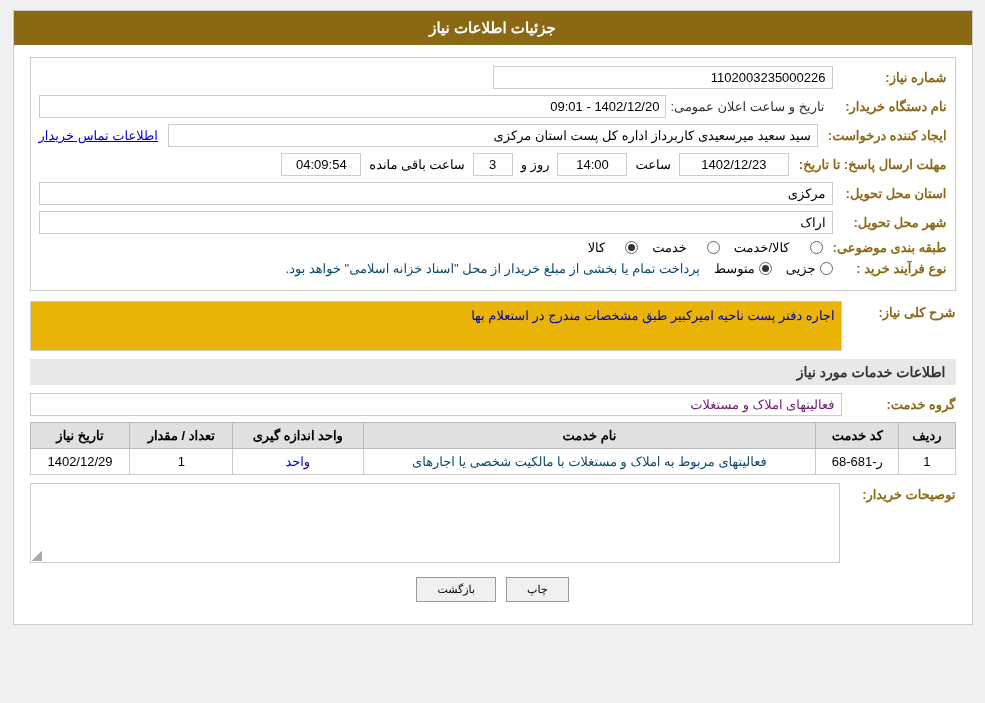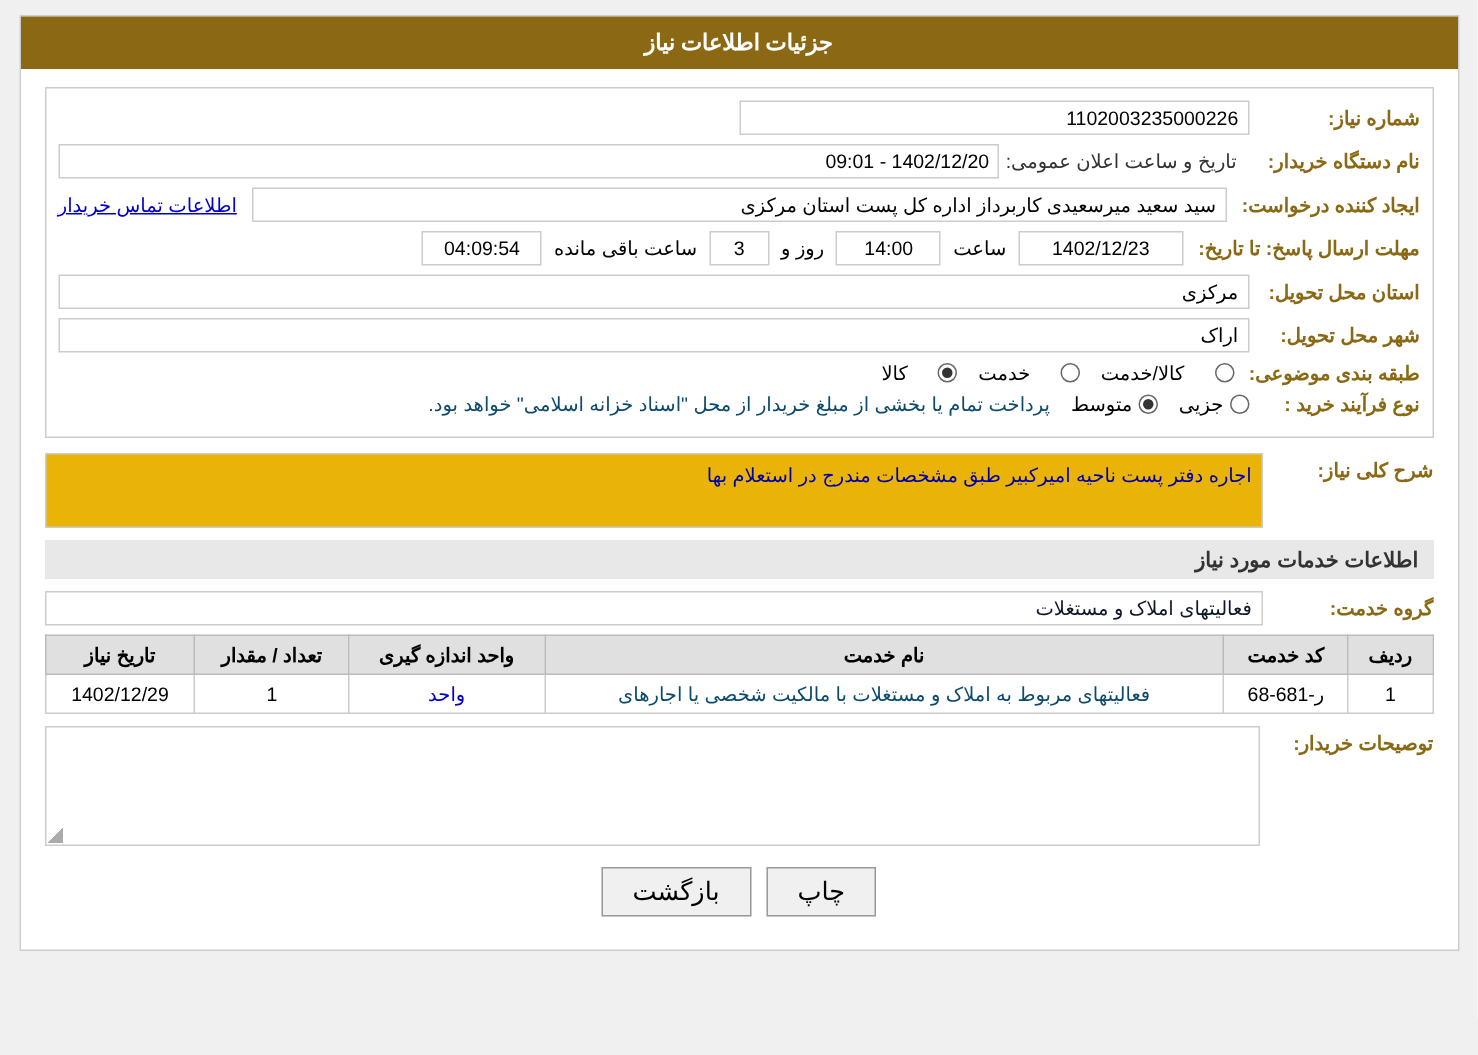--- a/index.html
+++ b/index.html
@@ -19,21 +19,20 @@
       background: #fff;
       border: 1px solid #ccc;
     }
     .page-header {
       background: #8b6914;
       color: #fff;
       text-align: center;
       padding: 8px 0;
       font-size: 15px;
       font-weight: bold;
-      font-family: Liberation Serif, serif;
     }
     .content {
       padding: 12px 16px;
     }
     .form-section {
       border: 1px solid #ccc;
       padding: 8px;
       margin-bottom: 10px;
     }
     .form-row {
@@ -179,21 +178,21 @@
       justify-content: center;
       gap: 10px;
       margin-top: 14px;
       margin-bottom: 10px;
     }
     .btn {
       padding: 5px 20px;
       border: 1px solid #999;
       background: #f0f0f0;
       cursor: pointer;
-      font-size: 17px;
+      font-size: 11px;
       font-family: Tahoma, Arial, sans-serif;
     }
     .watermark-area {
       position: relative;
     }
     .group-service-row {
       display: flex;
       align-items: center;
       gap: 4px;
       margin-bottom: 6px;
@@ -288,21 +287,21 @@
 
     <div class="form-row" style="align-items:flex-start; margin-bottom:8px;">
       <span class="field-label" style="padding-top:4px;">شرح کلی نیاز:</span>
       <div class="description-box">اجاره دفتر پست ناحیه امیرکبیر  طبق مشخصات مندرج در استعلام بها</div>
     </div>
 
     <div class="section-title">اطلاعات خدمات مورد نیاز</div>
 
     <div class="group-service-row">
       <span class="field-label">گروه خدمت:</span>
-      <div class="field-value" style="flex:1; color:#0f172a;">فعالیتهای  املاک و مستغلات</div>
+      <div class="field-value" style="flex:1; color:#701a75;">فعالیتهای  املاک و مستغلات</div>
     </div>
 
     <table class="services-table">
       <thead>
         <tr>
           <th>ردیف</th>
           <th>کد خدمت</th>
           <th>نام خدمت</th>
           <th>واحد اندازه گیری</th>
           <th>تعداد / مقدار</th>

